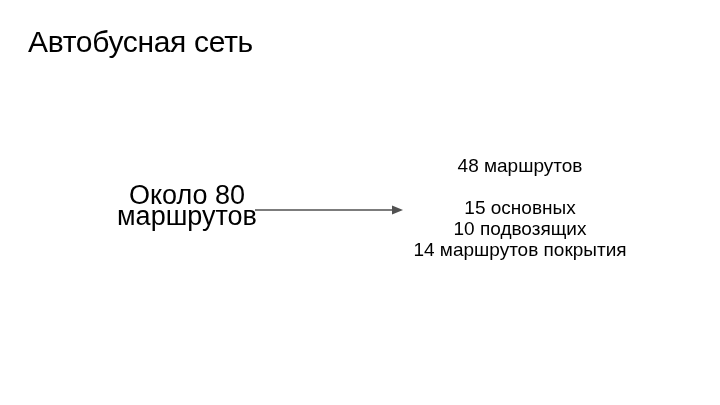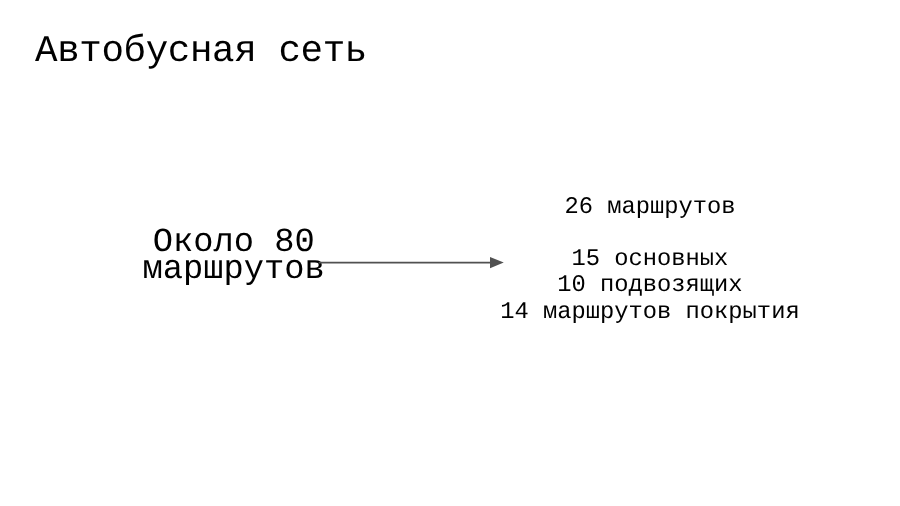--- a/index.html
+++ b/index.html
@@ -6,21 +6,21 @@
     margin: 0;
     padding: 0;
     background: #ffffff;
   }
   .slide {
     position: relative;
     width: 665px;
     height: 405px;
     background: #ffffff;
     overflow: hidden;
-    font-family: Liberation Mono, monospace;
+    font-family: Liberation Sans, sans-serif;
     color: #000000;
   }
   .slide-title {
     position: absolute;
     left: 28px;
     top: 24px;
     font-size: 30px;
     line-height: 36px;
     letter-spacing: -0.3px;
     color: #000000;
@@ -63,19 +63,19 @@
   <div class="slide-title">Автобусная сеть</div>
 
   <div class="textblock left-block">Около 80
 маршрутов</div>
 
   <svg class="arrow-svg" viewBox="0 0 152 14" xmlns="http://www.w3.org/2000/svg" aria-hidden="true">
     <line x1="2" y1="7" x2="139" y2="7" stroke-width="1.4" stroke="#515151"></line>
     <polygon points="139,2.5 150,7 139,11.5" fill="#515151"></polygon>
   </svg>
 
-  <div class="textblock right-block">26 маршрутов
+  <div class="textblock right-block">48 маршрутов
 
 15 основных
 10 подвозящих
 14 маршрутов покрытия</div>
 
 </div>
 
 </body></html>

